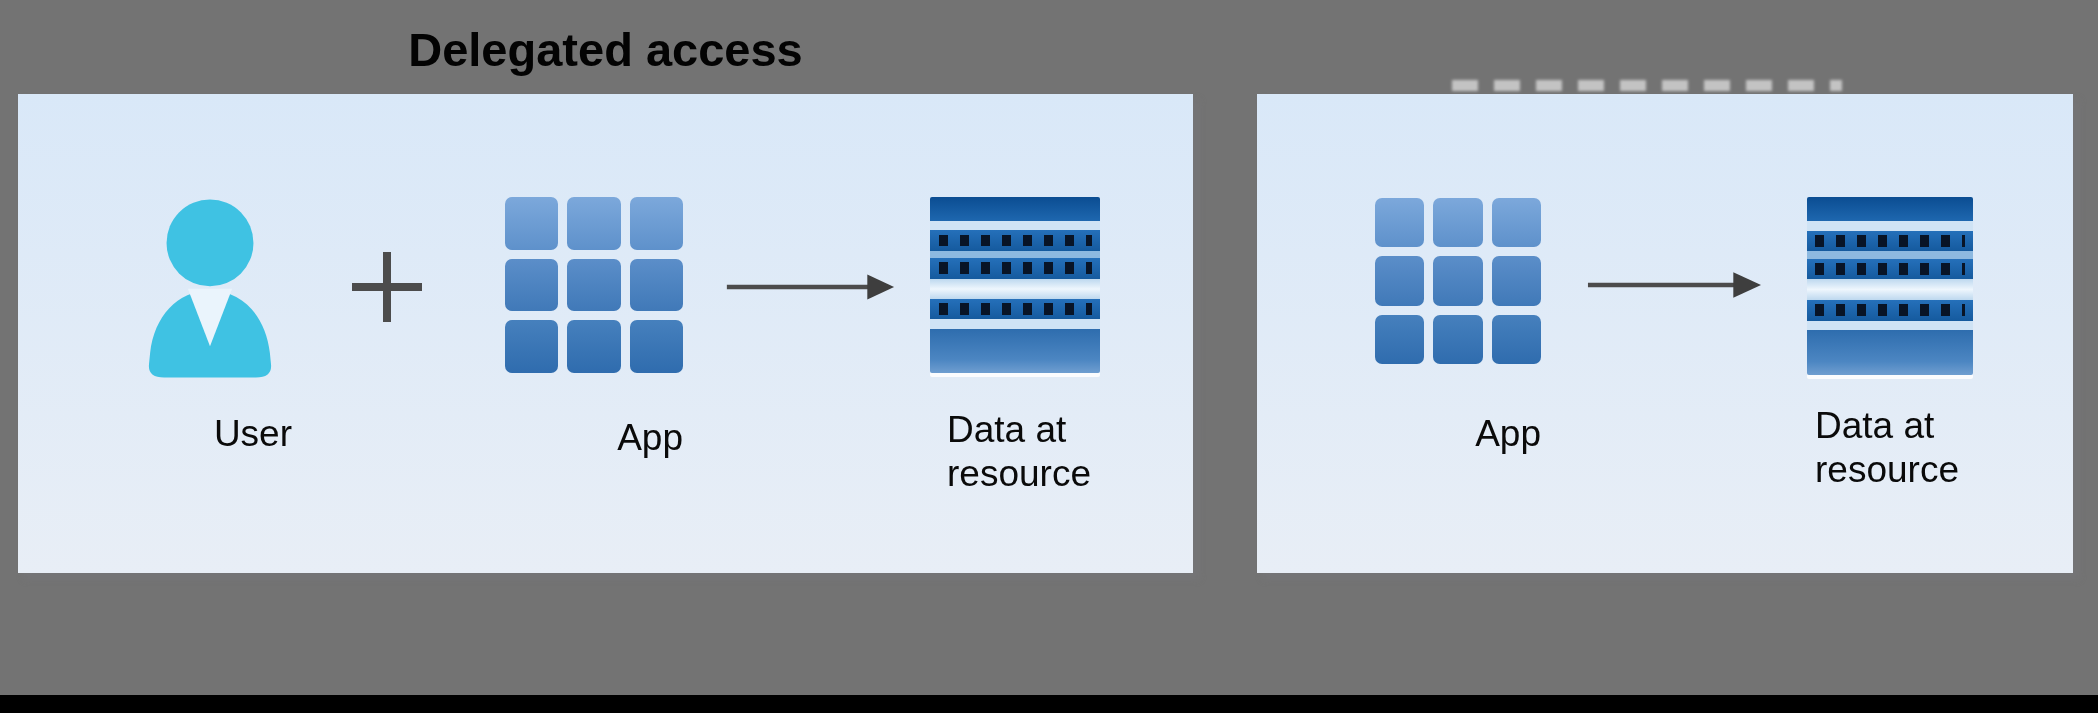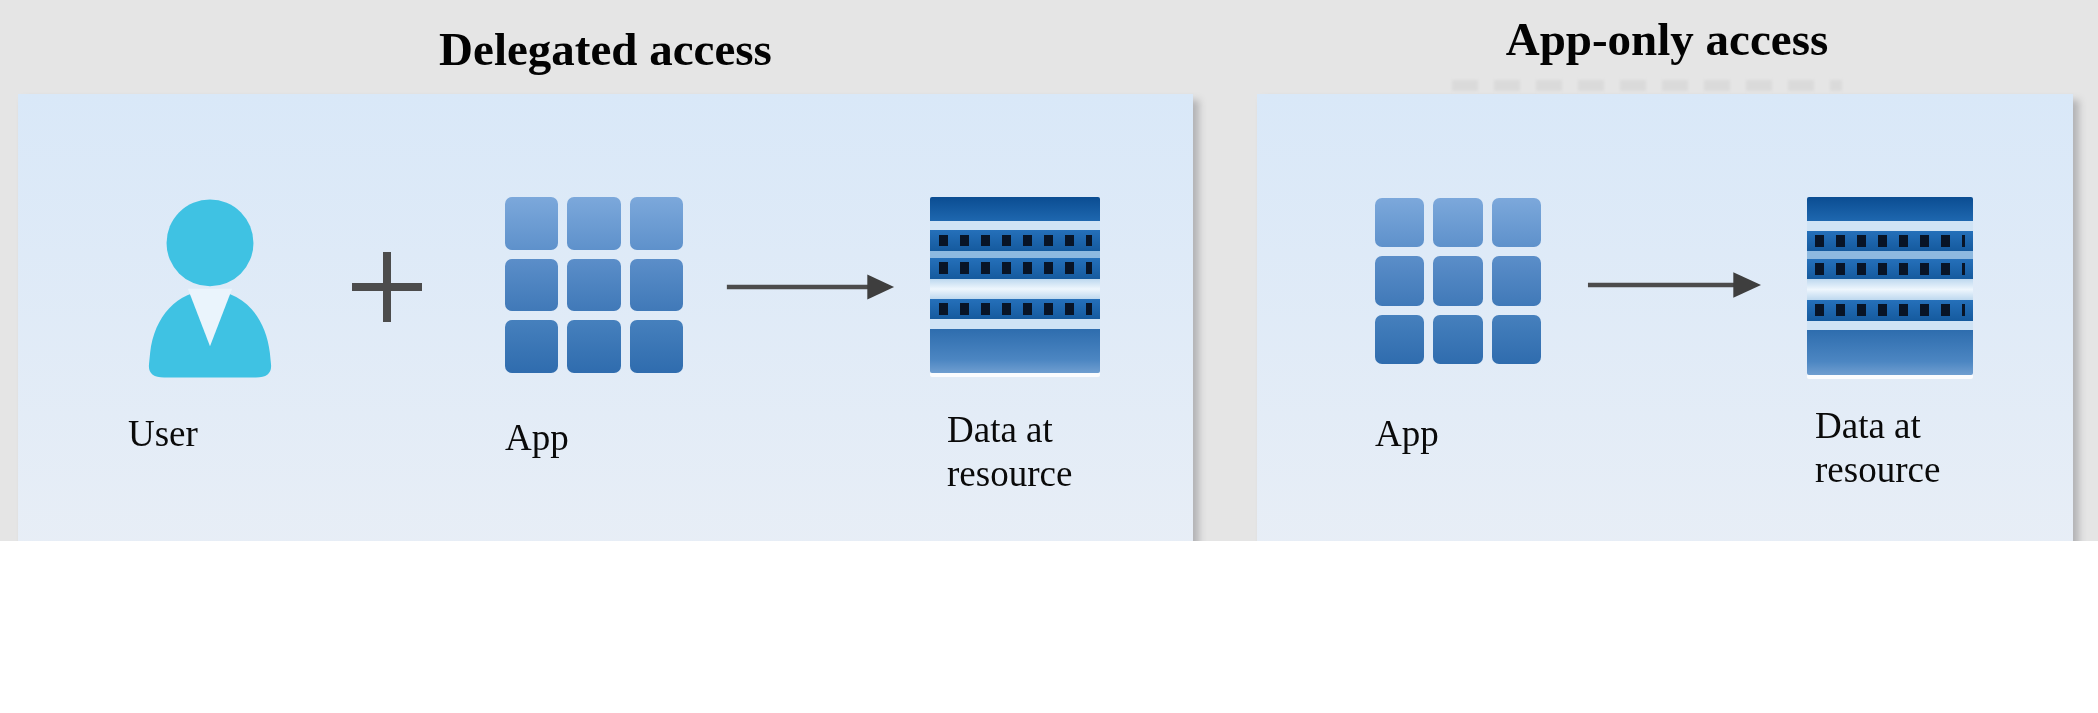--- a/index.html
+++ b/index.html
@@ -1,21 +1,21 @@
 <!DOCTYPE html>
 <html style="--panel-top: #d9e8f8; --panel-bottom: #e8eef6; --user-cyan: #3fc2e3; --app-blue-top: #7ca8db; --app-blue-mid: #4079b8; --app-blue-bottom: #2f6cae; --db-dark: #1e67af; --db-light: #cfe3f5; --arrow-gray: #4c4c4c; --footer-black: #000000;"><head>
 <meta charset="utf-8">
 <style>
   html,body{margin:0;padding:0;background:#ffffff;}
   .canvas{
     position:relative;
-    width:2098px;height:541px;
-    background:#e5e5e5;
+    width:2098px;height:713px;
+    background:#737373;
     overflow:hidden;
-    font-family:Liberation Serif, serif;
+    font-family:Liberation Sans, sans-serif;
     color:#000;
   }
   .col-title{
     position:absolute;
     text-align:center;
     font-size:47px;
     font-weight:700;
     letter-spacing:0px;
     color:#030303;
     white-space:nowrap;
@@ -35,21 +35,21 @@
     background:linear-gradient(var(--panel-top,#d9e8f8), var(--panel-bottom,#e8eef6));
     box-shadow:6px 6px 7px rgba(120,120,125,.45);
   }
   .panel-left{left:18px;width:1175px;}
   .panel-right{left:1257px;width:816px;}
 
   .icon-label{
     position:absolute;
     font-size:37px;
     color:#0a0a0a;
-    text-align:left;
+    text-align:right;
     line-height:44px;
   }
 
   
   .user-wrap{position:absolute;left:110px;top:98px;width:164px;height:192px;}
   .user-wrap svg{width:100%;height:100%;}
 
   
   .plus{position:absolute;left:334px;top:158px;width:70px;height:70px;}
   .plus::before,.plus::after{
@@ -113,21 +113,20 @@
     left:0;top:695px;width:2098px;height:18px;
     background:var(--footer-black,#000000);
   }
 </style>
 </head>
 <body>
 
 <div class="canvas">
 
   <div class="col-title title-left">Delegated access</div>
-  <div class="col-title title-right">App-only access</div>
   <div class="ghost"></div>
 
   <div class="panel panel-left">
 
     <div class="user-wrap">
       <svg viewBox="0 0 100 115" aria-hidden="true">
         <circle cx="50" cy="30" r="26.5" fill="#3fc2e3"></circle>
         <path d="M50,59 C30,59 16,75 13.5,97 L12.8,104 Q12,112 22,112 L78,112 Q88,112 87.2,104 L86.5,97 C84,75 70,59 50,59 Z" fill="#3fc2e3"></path>
         <path d="M36.5,58 L50,93 L63.5,58 Z" fill="#eaf4fc"></path>
       </svg>

